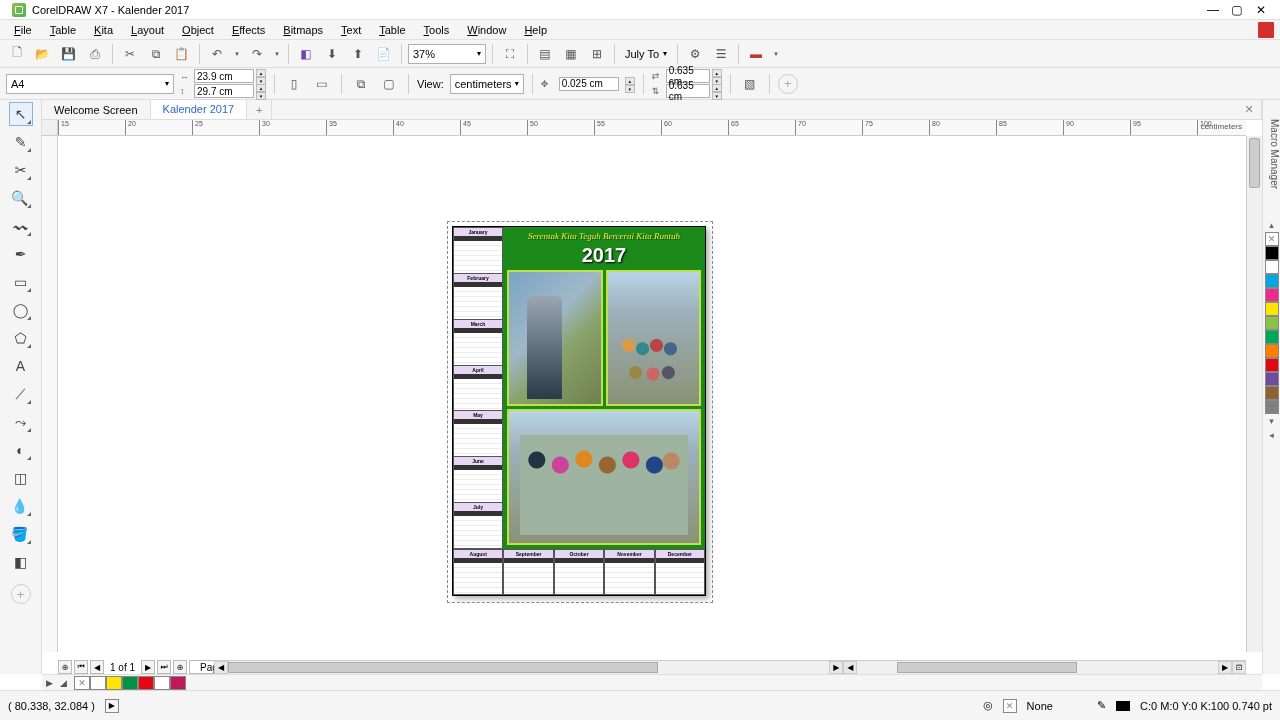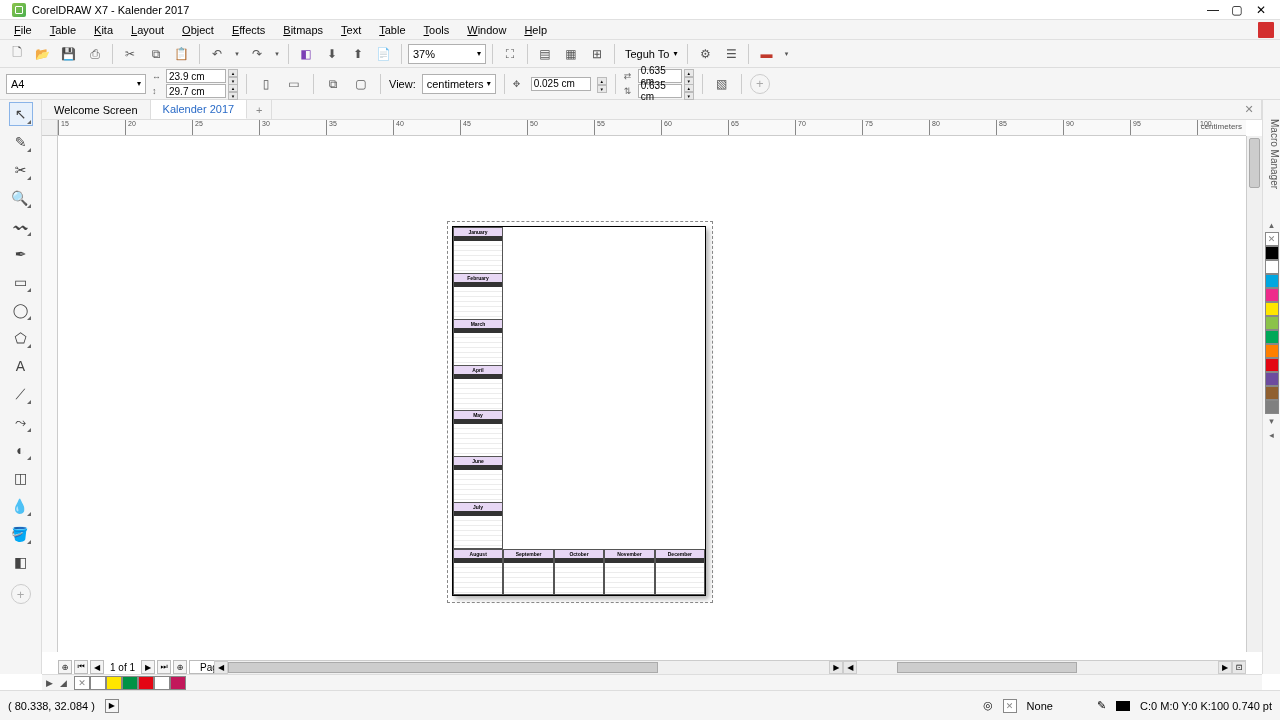--- a/index.html
+++ b/index.html
@@ -23,21 +23,21 @@
 
 .toolbar { height: 28px; background: #f5f5f5; border-bottom: 1px solid #ddd; display: flex; align-items: center; padding: 0 6px; gap: 4px; }
 .tbtn { width: 22px; height: 22px; display: flex; align-items: center; justify-content: center; border: 1px solid transparent; border-radius: 2px; font-size: 12px; color: #555; }
 .tsep { width: 1px; height: 20px; background: #ccc; margin: 0 2px; }
 .zoomsel { width: 78px; height: 20px; border: 1px solid #b0b0b0; background: #fff; font-size: 11px; padding: 0 4px; display: flex; align-items: center; justify-content: space-between; }
 .zoomsel .arr { font-size: 8px; }
 .snap { display:flex; align-items:center; gap:4px; font-size:11px; padding:0 4px; }
 
 
 .proprow { height: 32px; background: #f5f5f5; border-bottom: 1px solid #ddd; display: flex; align-items: center; padding: 0 6px; gap: 6px; }
-.pagesize { width: 140px; height: 20px; border: 1px solid #b0b0b0; background: #fff; font-size: 11px; padding: 0 4px; display: flex; align-items: center; justify-content: space-between; }
+.pagesize { width: 168px; height: 20px; border: 1px solid #b0b0b0; background: #fff; font-size: 11px; padding: 0 4px; display: flex; align-items: center; justify-content: space-between; }
 .dimgrp { display: flex; flex-direction: column; gap: 1px; }
 .dimrow { display: flex; align-items: center; gap: 2px; }
 .dimicon { width: 12px; font-size: 9px; color: #666; }
 .spinbox { width: 60px; height: 14px; border: 1px solid #b0b0b0; background: #fff; font-size: 10px; padding: 0 2px; display: flex; align-items: center; }
 .spinbox.small { width: 44px; }
 .spinner { width: 10px; height: 14px; display: flex; flex-direction: column; }
 .spinner div { flex:1; background:#e8e8e8; border:1px solid #bbb; font-size:5px; display:flex; align-items:center; justify-content:center; }
 .unitsel { width: 74px; height: 20px; border: 1px solid #b0b0b0; background: #fff; font-size: 11px; padding: 0 4px; display:flex; align-items:center; justify-content:space-between; }
 .lbl { font-size: 11px; color: #000; }
 .addbtn { width: 20px; height: 20px; border: 1px solid #ccc; border-radius: 10px; display:flex; align-items:center; justify-content:center; color:#aaa; font-size:13px; }
@@ -207,21 +207,21 @@
       <span class="arr">▾</span>
     </div>
   <div class="tsep"></div>
   <div class="tbtn">⛶</div>
   <div class="tsep"></div>
   <div class="tbtn">▤</div>
   <div class="tbtn">▦</div>
   <div class="tbtn">⊞</div>
   <div class="tsep"></div>
   <div class="snap">
-      <span>Teguh To</span>
+      <span>July To</span>
       <span style="font-size:8px;">▾</span>
     </div>
   <div class="tsep"></div>
   <div class="tbtn">⚙</div>
   <div class="tbtn">☰</div>
   <div class="tsep"></div>
   <div class="tbtn" style="color:#c0392b;">▬</div>
   <div class="tbtn" style="width:10px;font-size:7px;">▾</div>
 </div>
 
@@ -376,20 +376,39 @@
                   <div class="mh">June</div>
                   <div class="dh"></div>
                   <div class="grid"></div>
                 </div>
                 <div class="mmonth">
                   <div class="mh">July</div>
                   <div class="dh"></div>
                   <div class="grid"></div>
                 </div>
               </div>
+            <div class="rightpane">
+              <div class="slogan">Serentak Kita Teguh Bercerai Kita Runtuh</div>
+              <div class="year">2017</div>
+              <div class="photos">
+                <div class="prow">
+                  <div class="photo p1">
+                      <div class="person"></div>
+                    </div>
+                  <div class="photo grp p2">
+                      <div class="gcrowd"></div>
+                    </div>
+                </div>
+                <div class="prow">
+                  <div class="photo grp p3">
+                      <div class="gcrowd"></div>
+                    </div>
+                </div>
+              </div>
+            </div>
           </div>
           <div class="bottomrow" id="bottomrow">
               <div class="bmonth">
                 <div class="mh">August</div>
                 <div class="dh"></div>
                 <div class="grid"></div>
               </div>
               <div class="bmonth">
                 <div class="mh">September</div>
                 <div class="dh"></div>

